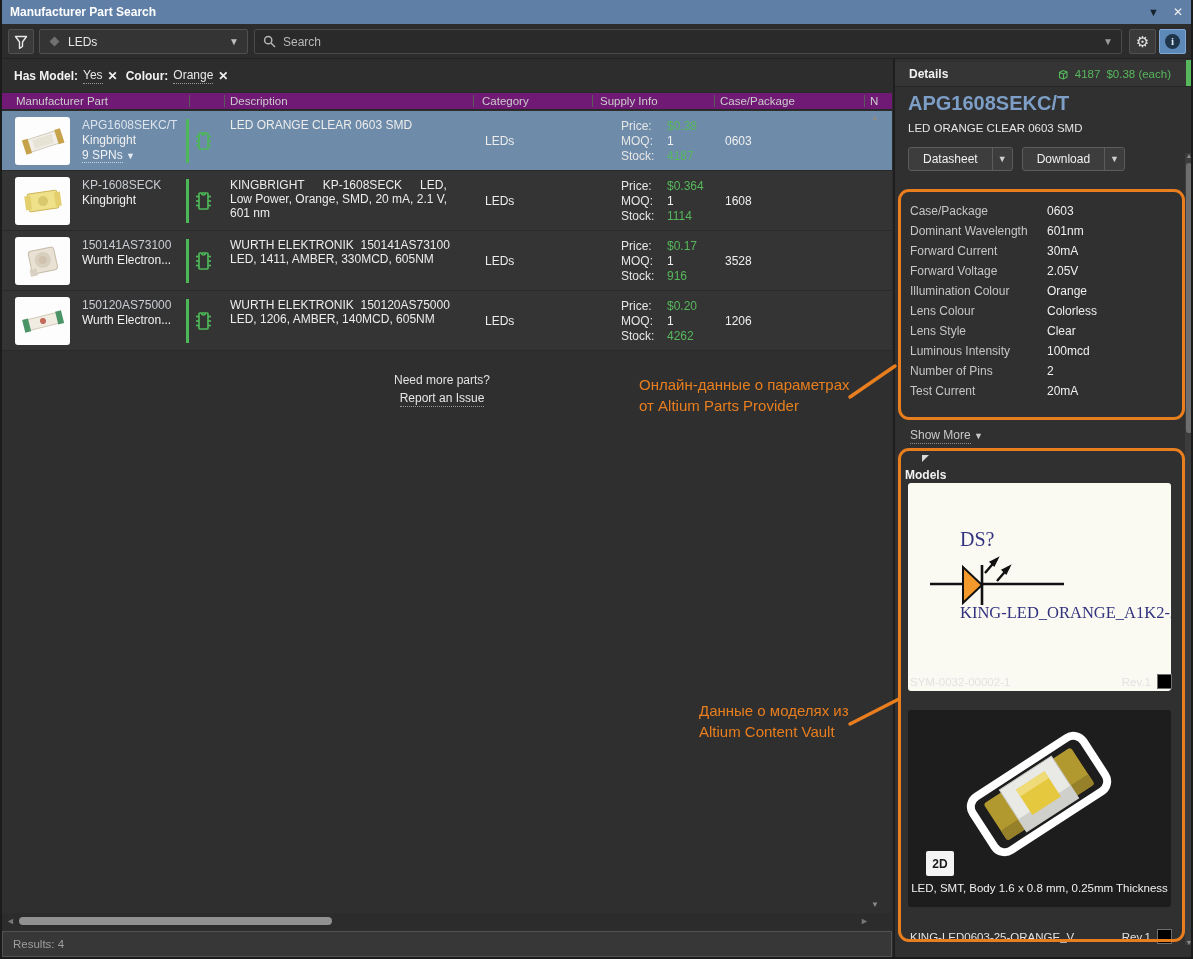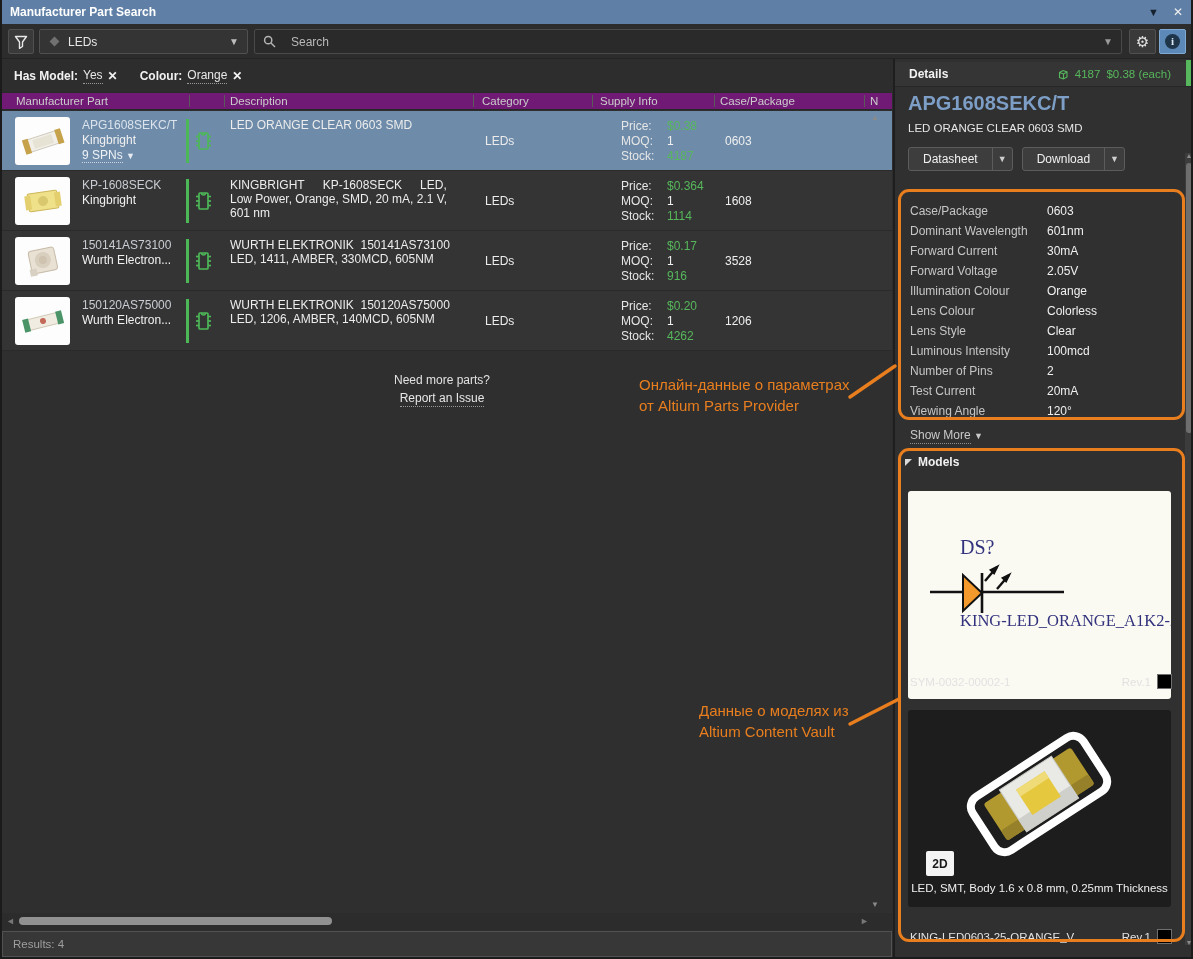--- a/index.html
+++ b/index.html
@@ -17,28 +17,28 @@
   .titlebar .spacer { flex:1; }
   .titlebar .tb-ic { color:#16222e; font-size:11px; margin-left:14px; cursor:default; }
   .titlebar .tb-ic.close { color:#f0f0f0; font-size:12px; }
 
   
   .toolbar { position:absolute; top:24px; left:0; width:100%; height:35px; background:#2c2c2c; border-bottom:1px solid #232323; }
   .tool-btn { position:absolute; top:5px; height:25px; background:#3a3a3a; border:1px solid #505050; border-radius:2px; display:flex; align-items:center; justify-content:center; }
   .combo { position:absolute; top:5px; height:25px; background:#343434; border:1px solid #505050; border-radius:2px; display:flex; align-items:center; padding:0 8px; color:#e6e6e6; }
   .combo .arrow { margin-left:auto; color:#bdbdbd; font-size:10px; }
   .searchbox { position:absolute; top:5px; left:252px; width:868px; height:25px; background:#2a2a2a; border:1px solid #4a4a4a; border-radius:2px; display:flex; align-items:center; padding:0 8px; }
-  .searchbox input { flex:1; background:transparent; border:none; outline:none; color:#cfcfcf; font-family:inherit; font-size:12px; margin-left:15px; }
+  .searchbox input { flex:1; background:transparent; border:none; outline:none; color:#cfcfcf; font-family:inherit; font-size:12px; margin-left:7px; }
   .searchbox input::placeholder { color:#b9b9b9; }
   .searchbox .arrow { color:#9a9a9a; font-size:10px; }
   .info-btn { background:#5d89b8; border-color:#7fa9d2; }
   .info-glyph { width:15px; height:15px; border-radius:50%; background:#1f3549; color:#dce9f5; font-weight:bold; font-size:11px; line-height:15px; text-align:center; font-family:"Liberation Serif",serif; }
 
   
-  .filterbar { position:absolute; top:60px; left:0; width:890px; height:32px; background:#2d2d2d; display:flex; align-items:center; padding:0 12px; gap:22px;text-align:center; }
+  .filterbar { position:absolute; top:60px; left:0; width:890px; height:32px; background:#2d2d2d; display:flex; align-items:center; padding:0 12px; gap:8px;text-align:center; }
   .chip { display:flex; align-items:center; gap:5px; }
   .chip .lab { font-weight:bold; color:#f2f2f2; }
   .chip .val { color:#e8e8e8; border-bottom:1px dotted #9a9a9a; padding-bottom:1px; cursor:pointer; }
   .chip .x { font-weight:bold; color:#f2f2f2; cursor:pointer; font-size:12px; }
 
   
   .thead { position:absolute; top:92px; left:0; width:890px; height:18px; background:#701a75; border-top:1px solid #2a2a2a; border-bottom:1px solid #272727; color:#cccccc; font-size:11.5px; }
   .thead .hcell { position:absolute; top:2px; white-space:nowrap; overflow:hidden; }
   .thead .hsep { position:absolute; top:2px; bottom:2px; width:1px; background:#5a5a5a; }
 
@@ -88,24 +88,24 @@
   .splitbtn .arr { width:20px; display:flex; align-items:center; justify-content:center; border-left:1px solid #5c5c5c; color:#cfcfcf; font-size:9px; cursor:pointer; }
 
   .params { position:absolute; left:15px; top:142px; width:260px; }
   .prow { display:grid; grid-template-columns:137px auto; height:20px; align-items:center; }
   .prow .pn { color:#c6c6c6; }
   .prow .pv { color:#efefef; }
   .showmore { position:absolute; left:15px; top:369px; color:#c9c9c9; }
   .showmore .t { border-bottom:1px dotted #8f8f8f; padding-bottom:1px; cursor:pointer; }
   .showmore .a { font-size:9px; }
 
-  .models-hdr { position:absolute; left:10px; top:396px; display:flex; align-items:center; gap:6px; font-weight:bold; color:#f2f2f2; }
+  .models-hdr { position:absolute; left:10px; top:396px; display:flex; align-items:center; gap:6px; font-weight:bold; color:#f2f2f2;flex-direction:column; }
   .tri { width:0; height:0; border-left:7px solid #d9d9d9; border-bottom:7px solid transparent; }
 
-  .mcard1 { position:absolute; left:13px; top:424px; width:263px; height:208px; background:#fbfaf2; border-radius:3px;margin-top:8px; }
+  .mcard1 { position:absolute; left:13px; top:424px; width:263px; height:208px; background:#fbfaf2; border-radius:3px; }
   .mcap { position:absolute; left:15px; width:262px; display:flex; align-items:center; color:#e2e2e2; font-size:11.5px; }
   .mcap .rev { margin-left:auto; margin-right:6px; }
   .blacksq { width:15px; height:15px; background:#000; border:1px solid #6f6f6f; }
   .mcard2 { position:absolute; left:13px; top:651px; width:263px; height:197px; background:#1d1d1d; border-radius:3px; overflow:hidden; }
   .badge2d { position:absolute; left:18px; top:141px; width:28px; height:25px; background:#f4f4f4; color:#1a1a1a; font-weight:bold; display:flex; align-items:center; justify-content:center; border-radius:2px; }
   .fp-caption { position:absolute; left:0; top:172px; width:100%; text-align:center; color:#efefef; font-size:11.5px; }
 
   .dt-scroll { position:absolute; right:2px; top:94px; width:8px; bottom:14px; background:#3c3c3c; }
   .dt-scroll .up { position:absolute; top:-1px; left:0; width:100%; text-align:center; color:#8a8a8a; font-size:7px; }
   .dt-scroll .dn { position:absolute; bottom:-1px; left:0; width:100%; text-align:center; color:#8a8a8a; font-size:7px; }
@@ -443,24 +443,20 @@
           <span class="pn">Luminous Intensity</span>
           <span class="pv">100mcd</span>
         </div>
       <div class="prow">
           <span class="pn">Number of Pins</span>
           <span class="pv">2</span>
         </div>
       <div class="prow">
           <span class="pn">Test Current</span>
           <span class="pv">20mA</span>
-        </div>
-      <div class="prow">
-          <span class="pn">Viewing Angle</span>
-          <span class="pv">120°</span>
         </div>
     </div>
 
     <div class="showmore">
       <span class="t">Show More</span>
       <span class="a">▼</span>
     </div>
 
     <div class="models-hdr">
       <span class="tri"></span>

